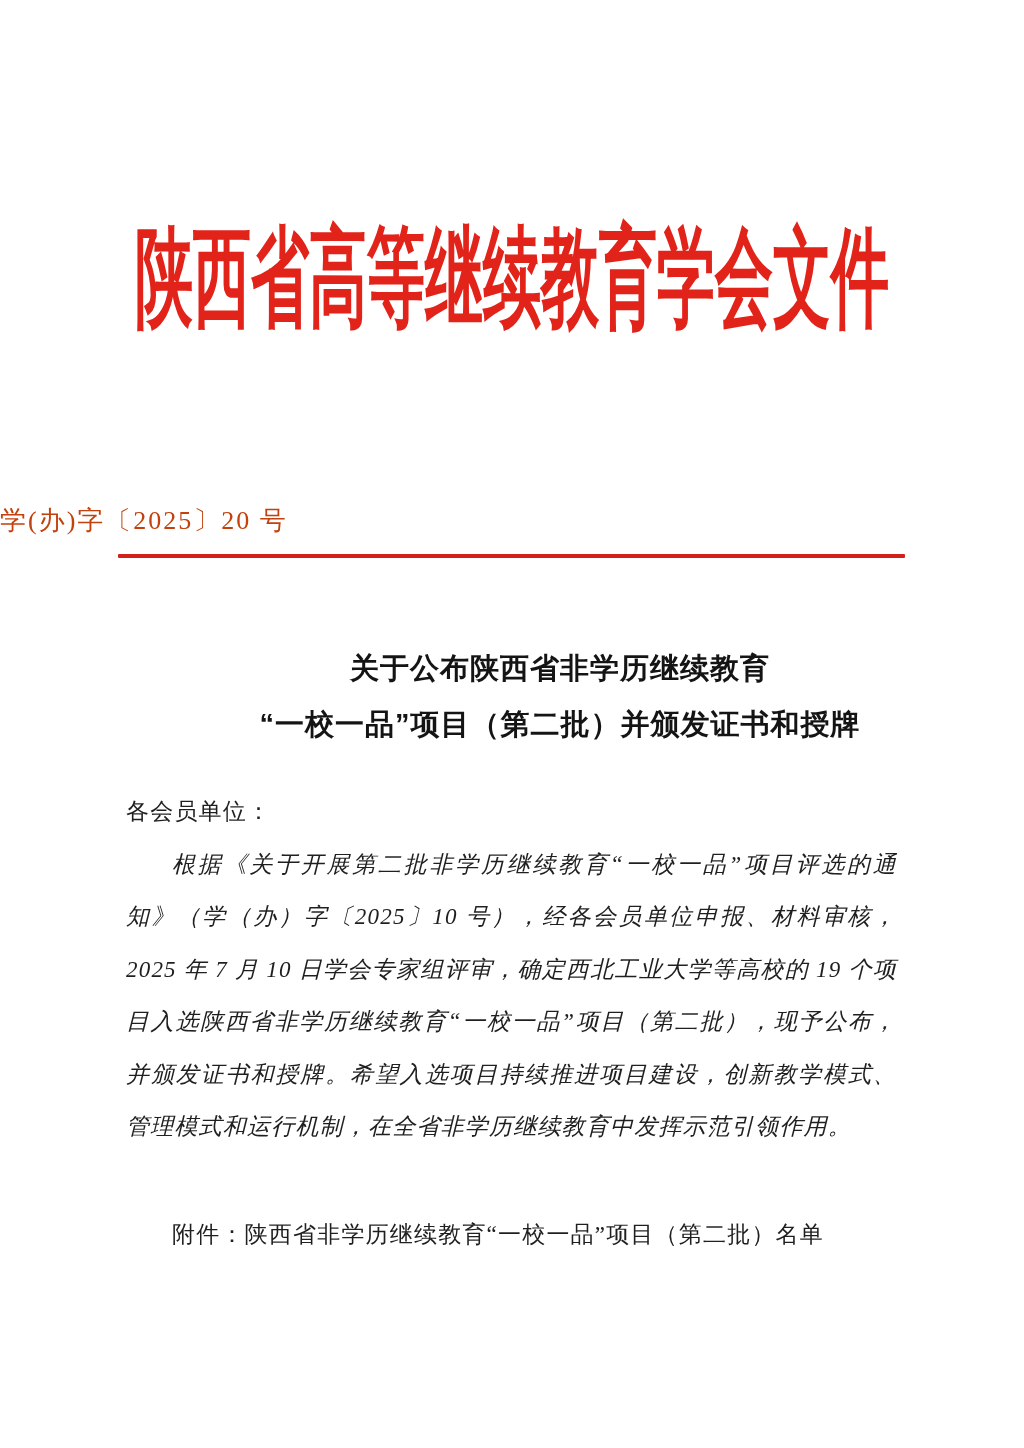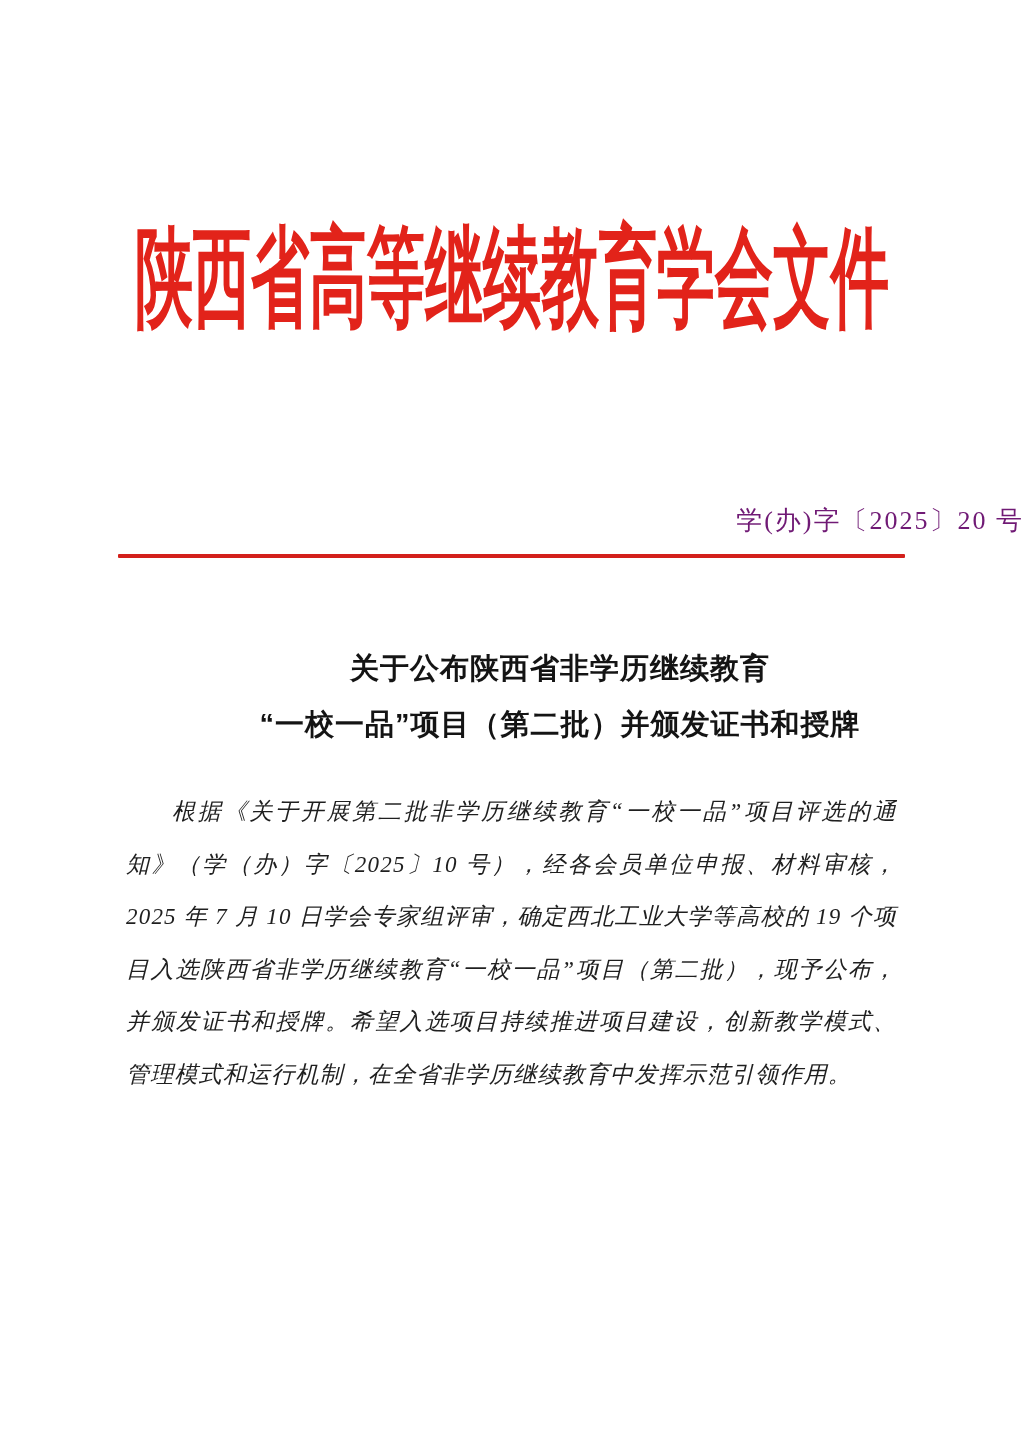--- a/index.html
+++ b/index.html
@@ -37,24 +37,24 @@
     white-space: nowrap;
     font-family: "Liberation Serif", serif;
   }
 
   
   .doc-number {
     position: absolute;
     top: 503px;
     left: 0;
     width: 100%;
-    text-align: right;
+    text-align: left;
     font-size: 26px;
     letter-spacing: 2px;
-    color: #701a75;
+    color: #c2410c;
   }
 
   
   .red-rule {
     position: absolute;
     top: 554px;
     left: 118px;
     width: 787px;
     height: 4px;
     background: var(--rule-red, #d3201b);
@@ -118,16 +118,18 @@
   <div class="doc-number">学(办)字〔2025〕20 号</div>
 
   <div class="red-rule"></div>
 
   <div class="notice-title">
     <div>关于公布陕西省非学历继续教育</div>
     <div>“一校一品”项目（第二批）并颁发证书和授牌</div>
   </div>
 
   <div class="body-block">
+    <p class="salutation">各会员单位：</p>
     <p class="paragraph">根据《关于开展第二批非学历继续教育“一校一品”项目评选的通知》（学（办）字〔2025〕10 号），经各会员单位申报、材料审核，2025 年 7 月 10 日学会专家组评审，确定西北工业大学等高校的 19 个项目入选陕西省非学历继续教育“一校一品”项目（第二批），现予公布，并颁发证书和授牌。希望入选项目持续推进项目建设，创新教学模式、管理模式和运行机制，在全省非学历继续教育中发挥示范引领作用。</p>
+    <p class="attachment">附件：陕西省非学历继续教育“一校一品”项目（第二批）名单</p>
   </div>
 
 </div>
 
 </body></html>

